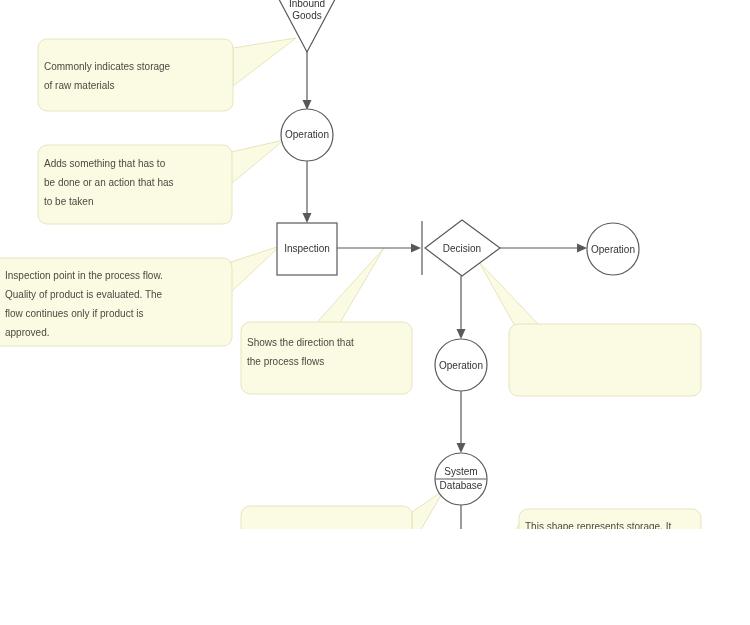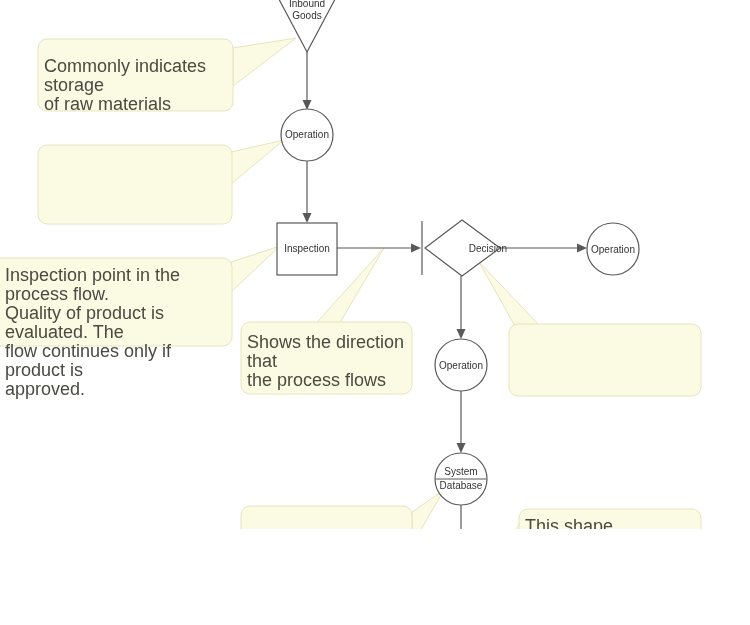--- a/index.html
+++ b/index.html
@@ -30,21 +30,21 @@
     font-size: 10px;
     color: #333333;
     text-align: center;
     line-height: 12px;
     white-space: nowrap;
     pointer-events: none;
   }
   .callout-text {
     position: absolute;
     font-family: "Liberation Sans", sans-serif;
-    font-size: 18px;
+    font-size: 10px;
     color: #4a4a42;
     line-height: 19px;
     white-space: pre-line;
   }
 </style>
 </head>
 <body>
 
 <div id="canvas">
 
@@ -119,37 +119,40 @@
 
   <div class="shape-label" style="left:267px; top:-2px; width:80px;">
     <div>Inbound</div>
     <div>Goods</div>
   </div>
 
   <div class="shape-label" style="left:267px; top:129px; width:80px;">Operation</div>
 
   <div class="shape-label" style="left:267px; top:243px; width:80px;">Inspection</div>
 
-  <div class="shape-label" style="left:422px; top:243px; width:80px;padding-left:26px;">Decision</div>
+  <div class="shape-label" style="left:422px; top:243px; width:80px;">Decision</div>
 
   <div class="shape-label" style="left:573px; top:244px; width:80px;">Operation</div>
 
   <div class="shape-label" style="left:421px; top:360px; width:80px;">Operation</div>
 
   <div class="shape-label" style="left:421px; top:466px; width:80px;">
     <div>System</div>
     <div style="height:2px;"></div>
     <div>Database</div>
   </div>
 
   <div class="shape-label" style="left:421px; top:601px; width:80px;">Store</div>
 
   <div class="callout-text" style="left:44px; top:57px; width:185px;">Commonly indicates storage
 of raw materials</div>
 
+  <div class="callout-text" style="left:44px; top:154px; width:186px;">Adds something that has to
+be done or an action that has
+to be taken</div>
 
   <div class="callout-text" style="left:5px; top:266px; width:228px;">Inspection point in the process flow.
 Quality of product is evaluated. The
 flow continues only if product is
 approved.</div>
 
   <div class="callout-text" style="left:247px; top:333px; width:162px;">Shows the direction that
 the process flows</div>
 
 

